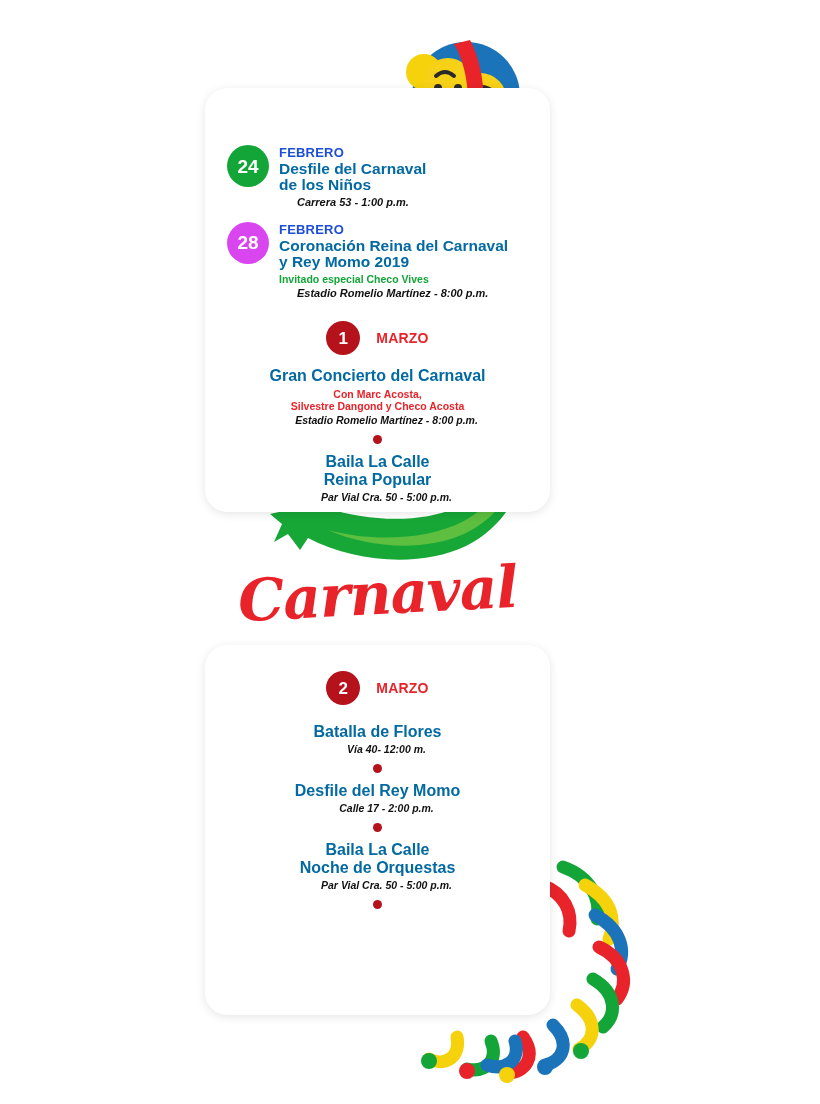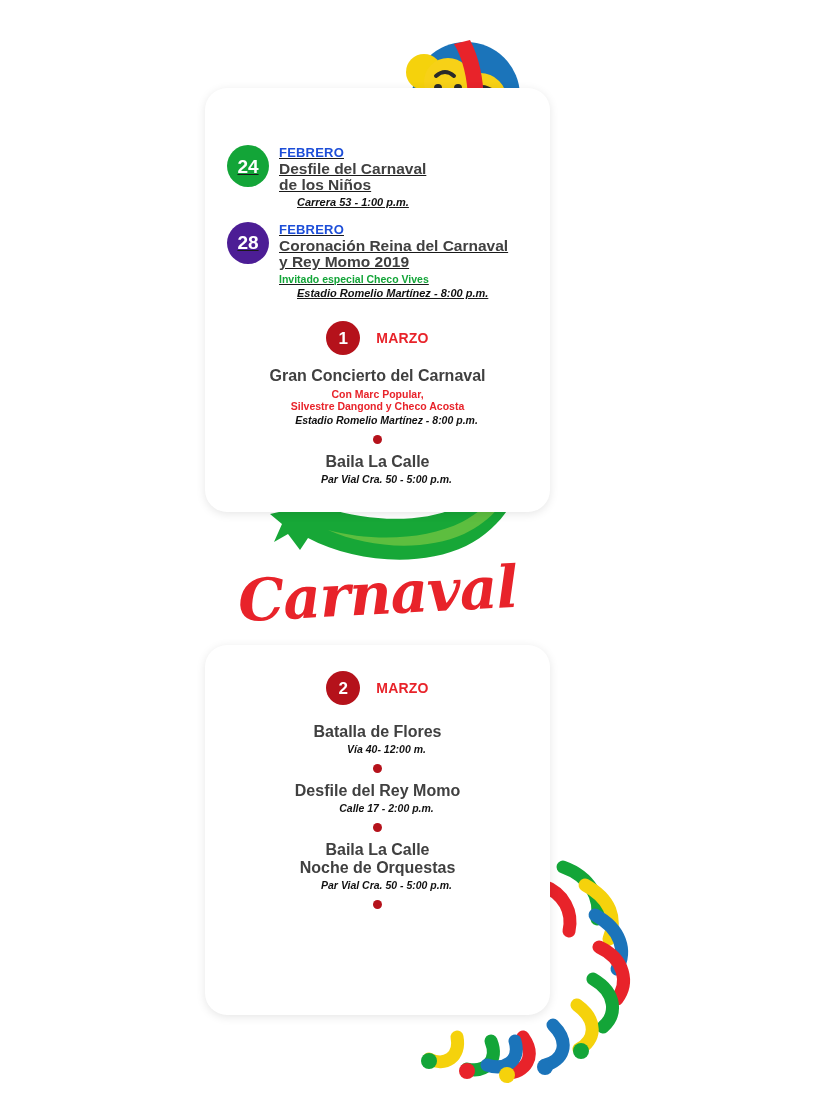--- a/index.html
+++ b/index.html
@@ -45,50 +45,49 @@
   #card-bottom {
     left: 205px; top: 645px; width: 345px; height: 370px;
     z-index: 3;
   }
 
   
   .event-row {
     display: flex;
     align-items: flex-start;
     gap: 10px;
-    text-decoration: underline;
   }
   .daybadge {
     flex: 0 0 auto;
     width: 42px; height: 42px;
     border-radius: 50%;
     display: flex; align-items: center; justify-content: center;
     color: #ffffff;
     font-weight: bold;
     font-size: 19px;
     line-height: 1;
   }
   .daybadge.green { background: #13A538; }
-  .daybadge.green2 { background: #4c1d95; text-align: center; }
+  .daybadge.green2 { background: #d946ef; text-align: center; }
   .daybadge.red { background: #B5121B; width: 34px; height: 34px; font-size: 17px; }
 
   .month {
     font-weight: bold;
     font-size: 13px;
     letter-spacing: .2px;
     margin: 0 0 1px 0;
   }
   .month.green { color: #1d4ed8; }
   .month.red { color: #E8232A; font-size: 14px; margin-left: 8px; }
 
   .ev-title {
     font-weight: bold;
     font-size: 15.5px;
     line-height: 1.05;
-    color: #404040;
+    color: #0369a1;
     margin: 0;
   }
   .ev-sub {
     font-size: 11px;
     font-weight: bold;
     font-style: italic;
     color: #111111;
     margin: 2px 0 0 18px;
   }
   .ev-guest {
@@ -230,29 +229,30 @@
     </div>
 
     <div style="height:22px"></div>
 
     <div class="center-block">
       <div class="badge-inline">
         <div class="daybadge red">1</div>
         <span class="month red">MARZO</span>
       </div>
       <p class="ev-title" style="margin-top:12px">Gran Concierto del Carnaval</p>
-      <p class="ev-guest red">Con Marc Popular,</p>
+      <p class="ev-guest red">Con Marc Acosta,</p>
       <p class="ev-guest red" style="margin-top:0">Silvestre Dangond y Checo Acosta</p>
       <p class="ev-sub">Estadio Romelio Martínez - 8:00 p.m.</p>
     </div>
 
     <div class="dot-sep"></div>
 
     <div class="center-block">
       <p class="ev-title">Baila La Calle</p>
+      <p class="ev-title">Reina Popular</p>
       <p class="ev-sub">Par Vial Cra. 50 - 5:00 p.m.</p>
     </div>
 
   </div>
 </div>
 
 <div id="carnaval-word">
   <span class="word">Carnaval</span>
 </div>
 

